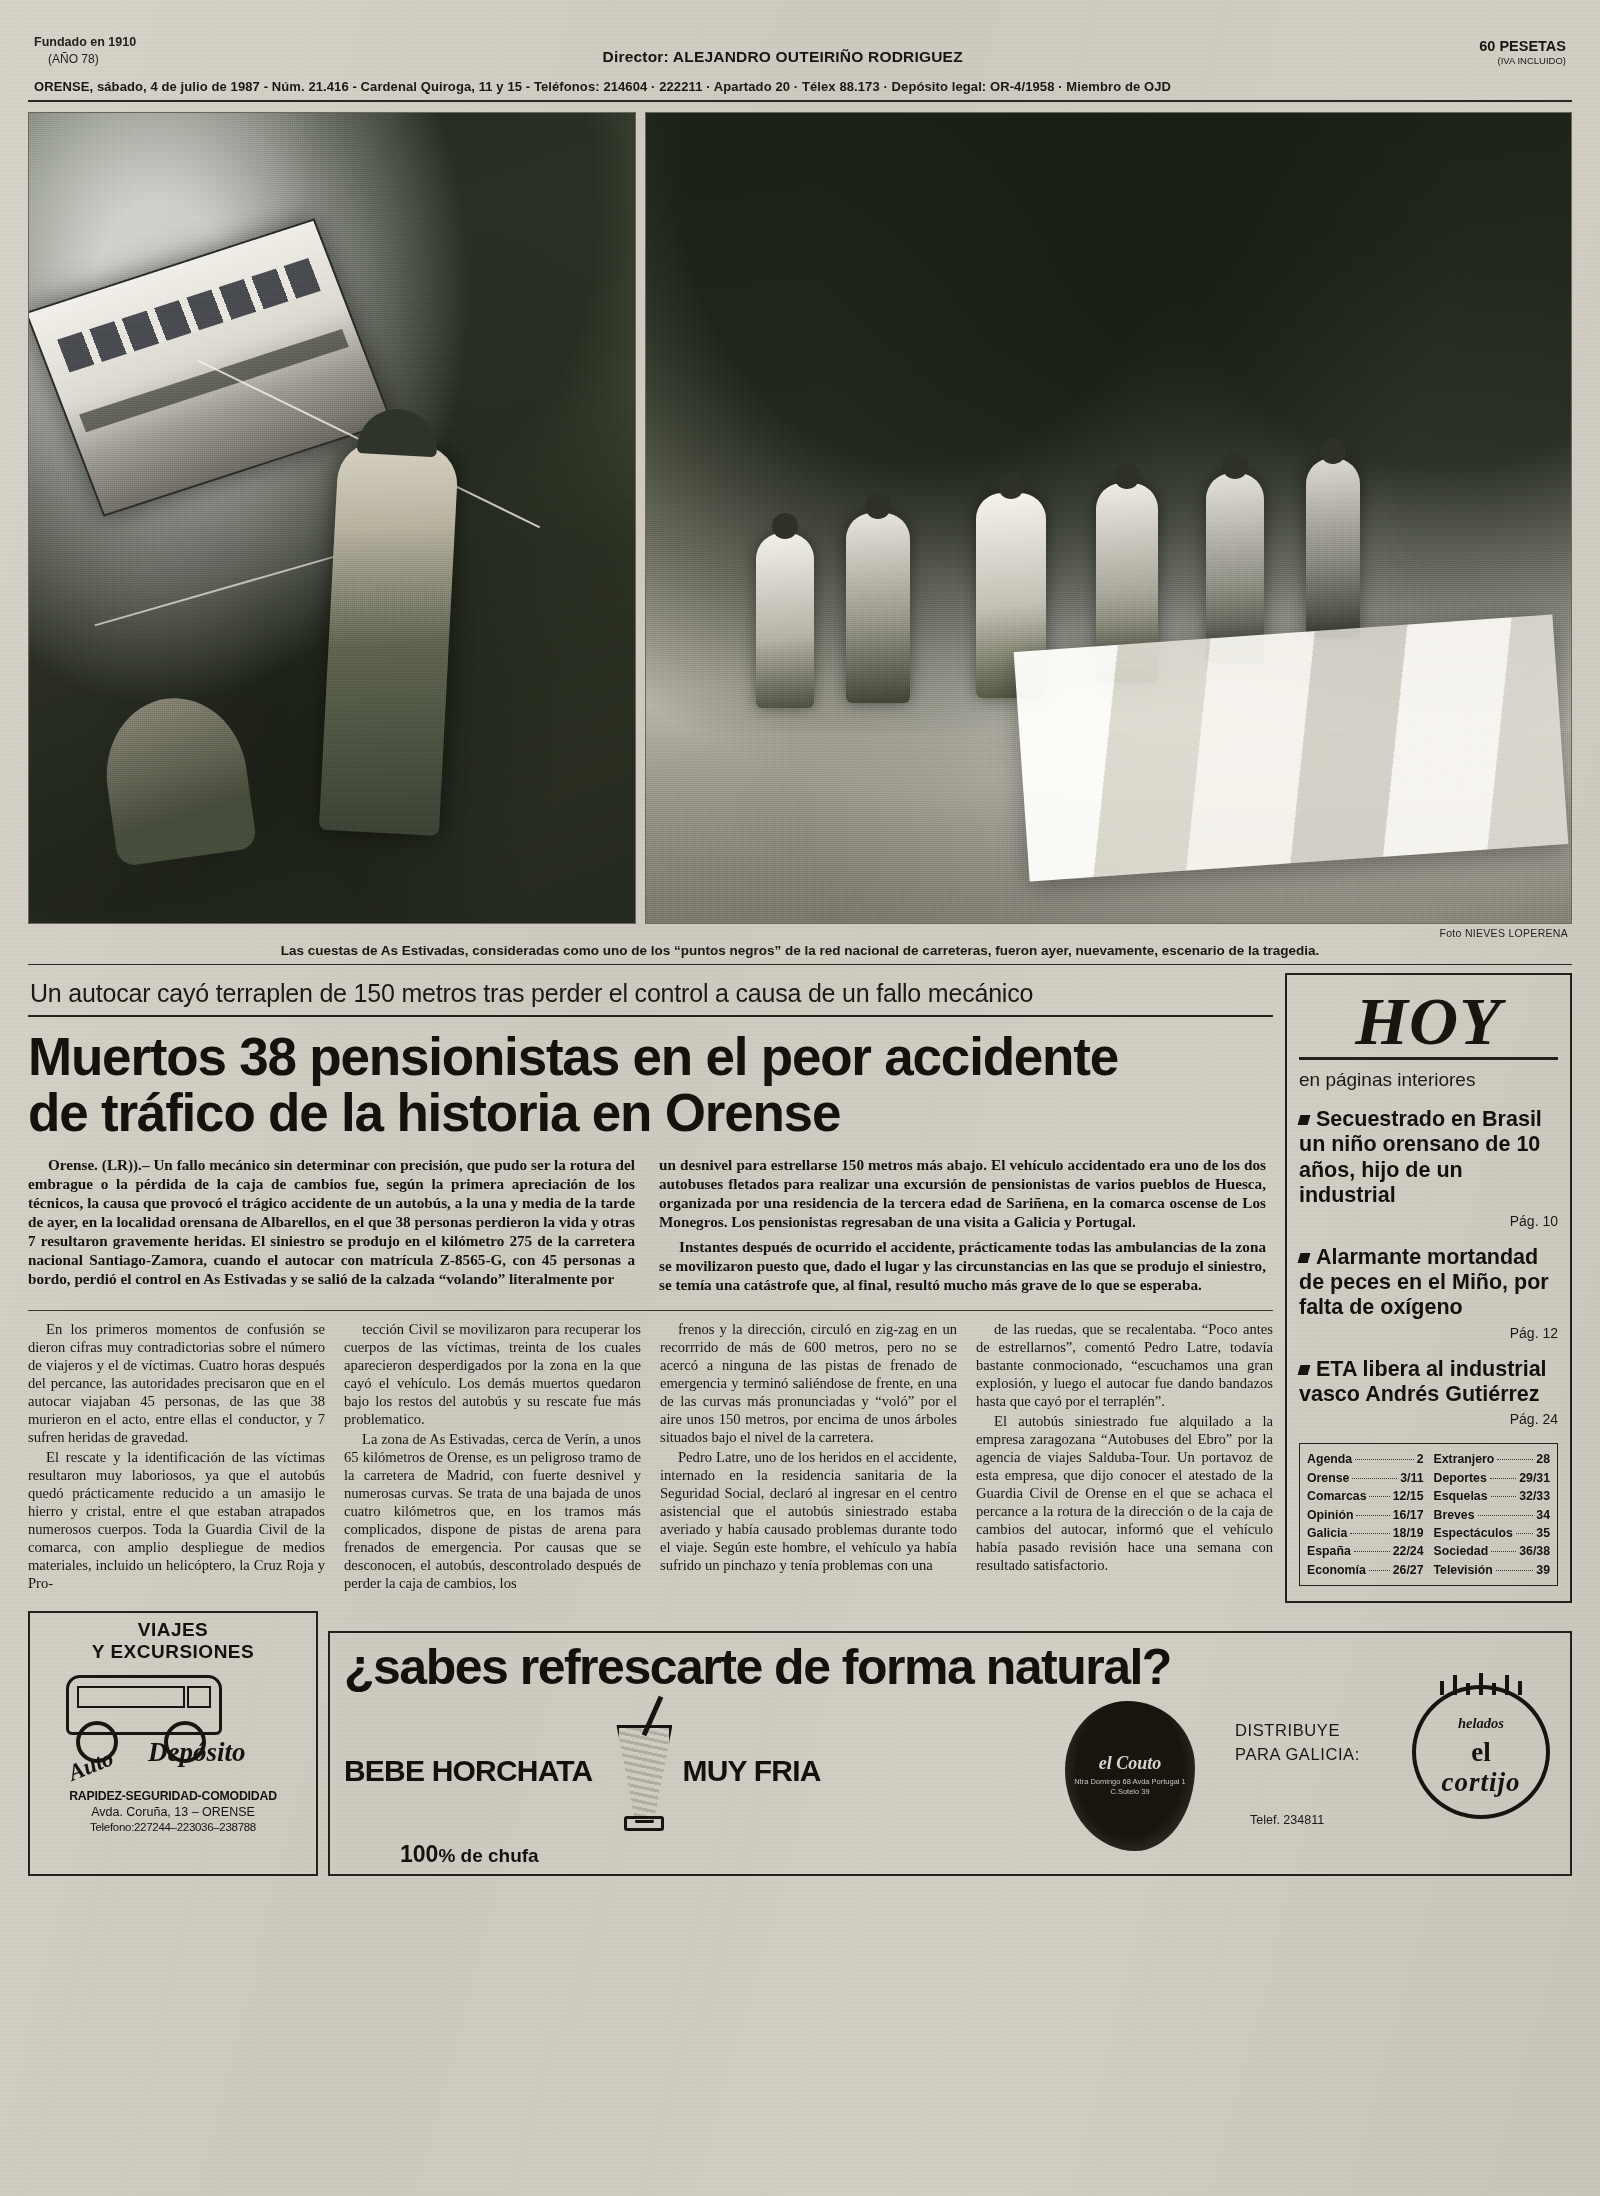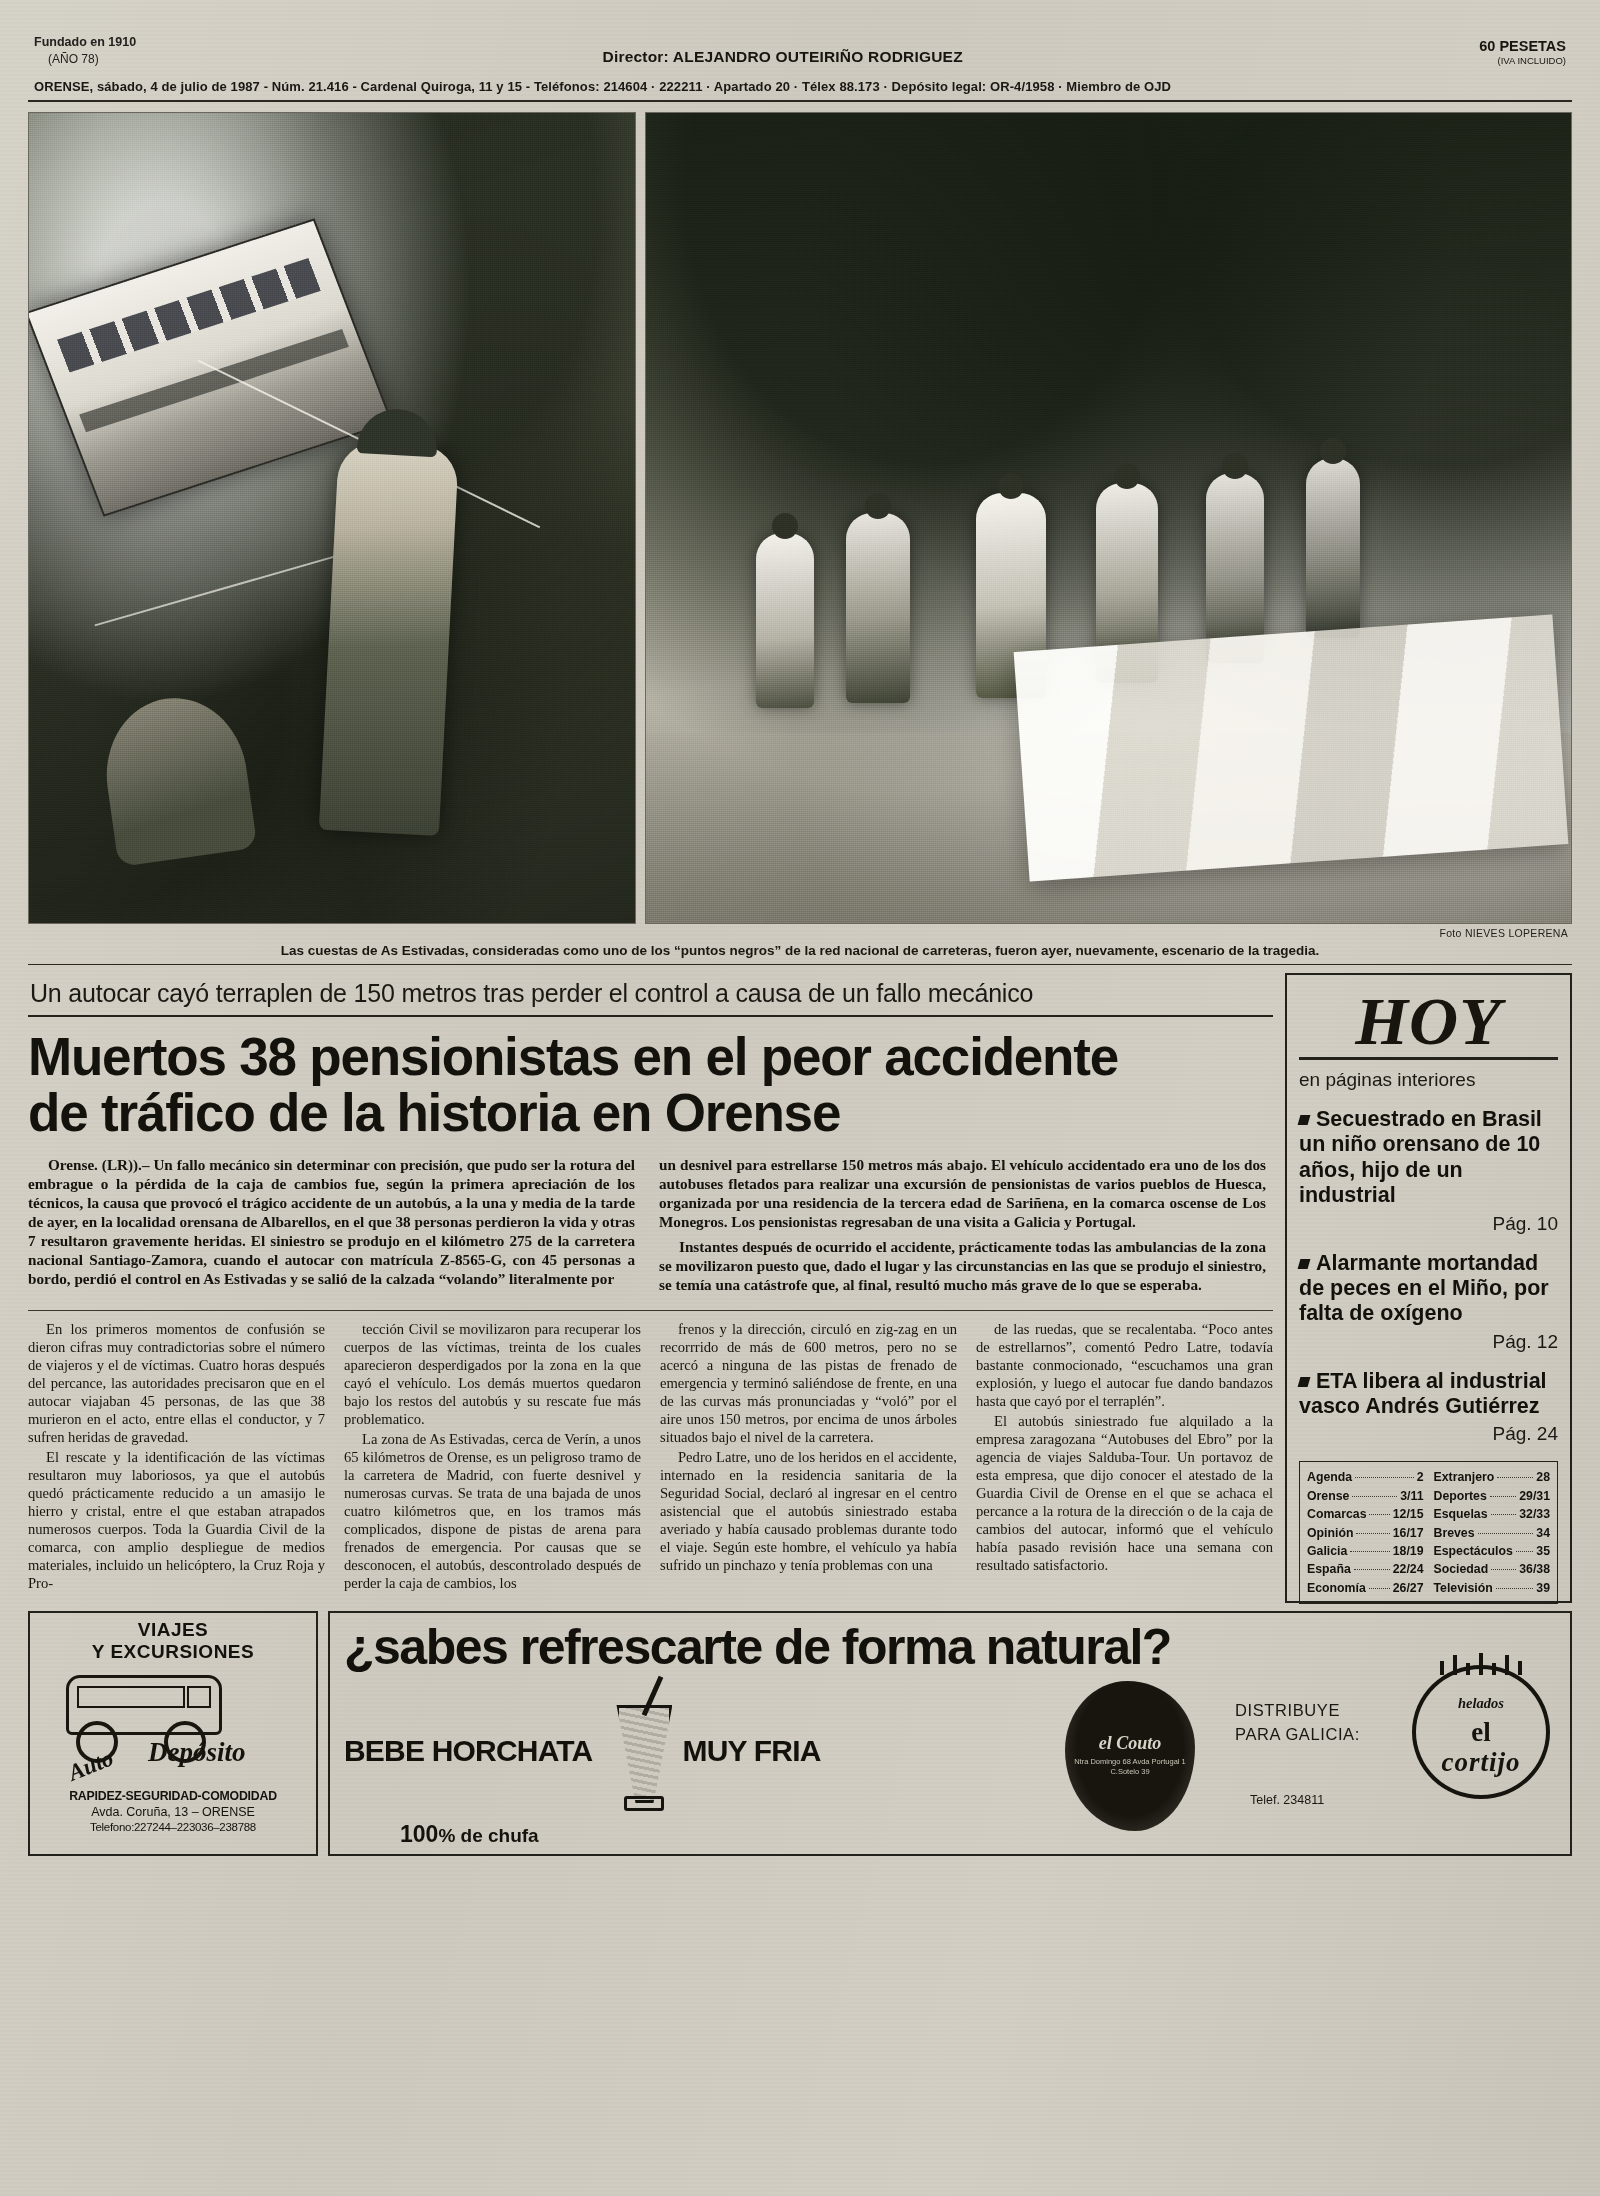--- a/index.html
+++ b/index.html
@@ -214,21 +214,21 @@
     margin:4px 0 2px 0;letter-spacing:1px;
   }
   .hoy-rule{border:0;border-top:3px solid #23211b;margin:2px 0 9px 0;}
   .hoy-sub{font-size:19px;color:#1b1913;margin-bottom:16px;}
   .hoy-item{
     font-size:21.5px;font-weight:bold;color:#13110b;
     line-height:1.18;margin-bottom:4px;
   }
   .sq{display:inline-block;width:10px;height:10px;background:#16140e;
       transform:skewX(-16deg);margin-right:7px;vertical-align:1px;}
-  .pag{text-align:right;font-size:19px;color:#1b1913;margin:2px 0 16px 0;}
+  .pag{text-align:right;font-size:14px;color:#1b1913;margin:2px 0 16px 0;}
   .index{
     border:1.5px solid #23211b;margin-top:8px;padding:6px 7px;
     display:flex;gap:10px;
   }
   .index ul{list-style:none;margin:0;padding:0;width:50%;}
   .index li{
     font-size:12.3px;font-weight:bold;color:#14120c;
     line-height:1.5;white-space:nowrap;
     display:flex;align-items:baseline;
   }
@@ -264,21 +264,21 @@
     position:absolute;font-family:"Liberation Serif",serif;font-style:italic;
     font-weight:bold;color:#15130d;
   }
   .s-auto{left:30px;top:86px;font-size:23px;transform:rotate(-22deg);}
   .s-gon{left:110px;top:70px;font-size:27px;}
   .ad-viajes .t2{font-size:12.3px;font-weight:bold;color:#14120c;letter-spacing:-.2px;margin-top:2px;}
   .ad-viajes .t3{font-size:12.5px;color:#14120c;margin-top:2px;}
   .ad-viajes .t4{font-size:11.5px;color:#14120c;margin-top:2px;letter-spacing:-.3px;}
   .ad-main{
     flex:1;border:2px solid #23211b;box-sizing:border-box;
-    position:relative;padding:6px 14px;overflow:hidden;
+    position:relative;padding:6px 14px;overflow:hidden;margin-top:20px;
   }
   .ad-q{
     font-size:50px;font-weight:bold;color:#13110b;letter-spacing:-1.5px;
     line-height:1.04;margin-top:2px;white-space:nowrap;
   }
   .ad-row{display:flex;align-items:center;margin-top:18px;}
   .ad-bebe{font-size:30px;font-weight:bold;color:#13110b;letter-spacing:-.8px;}
   .glass{position:relative;width:70px;height:120px;margin:0 6px 0 14px;}
   .glass .cup{
     position:absolute;left:10px;top:14px;width:50px;height:92px;

